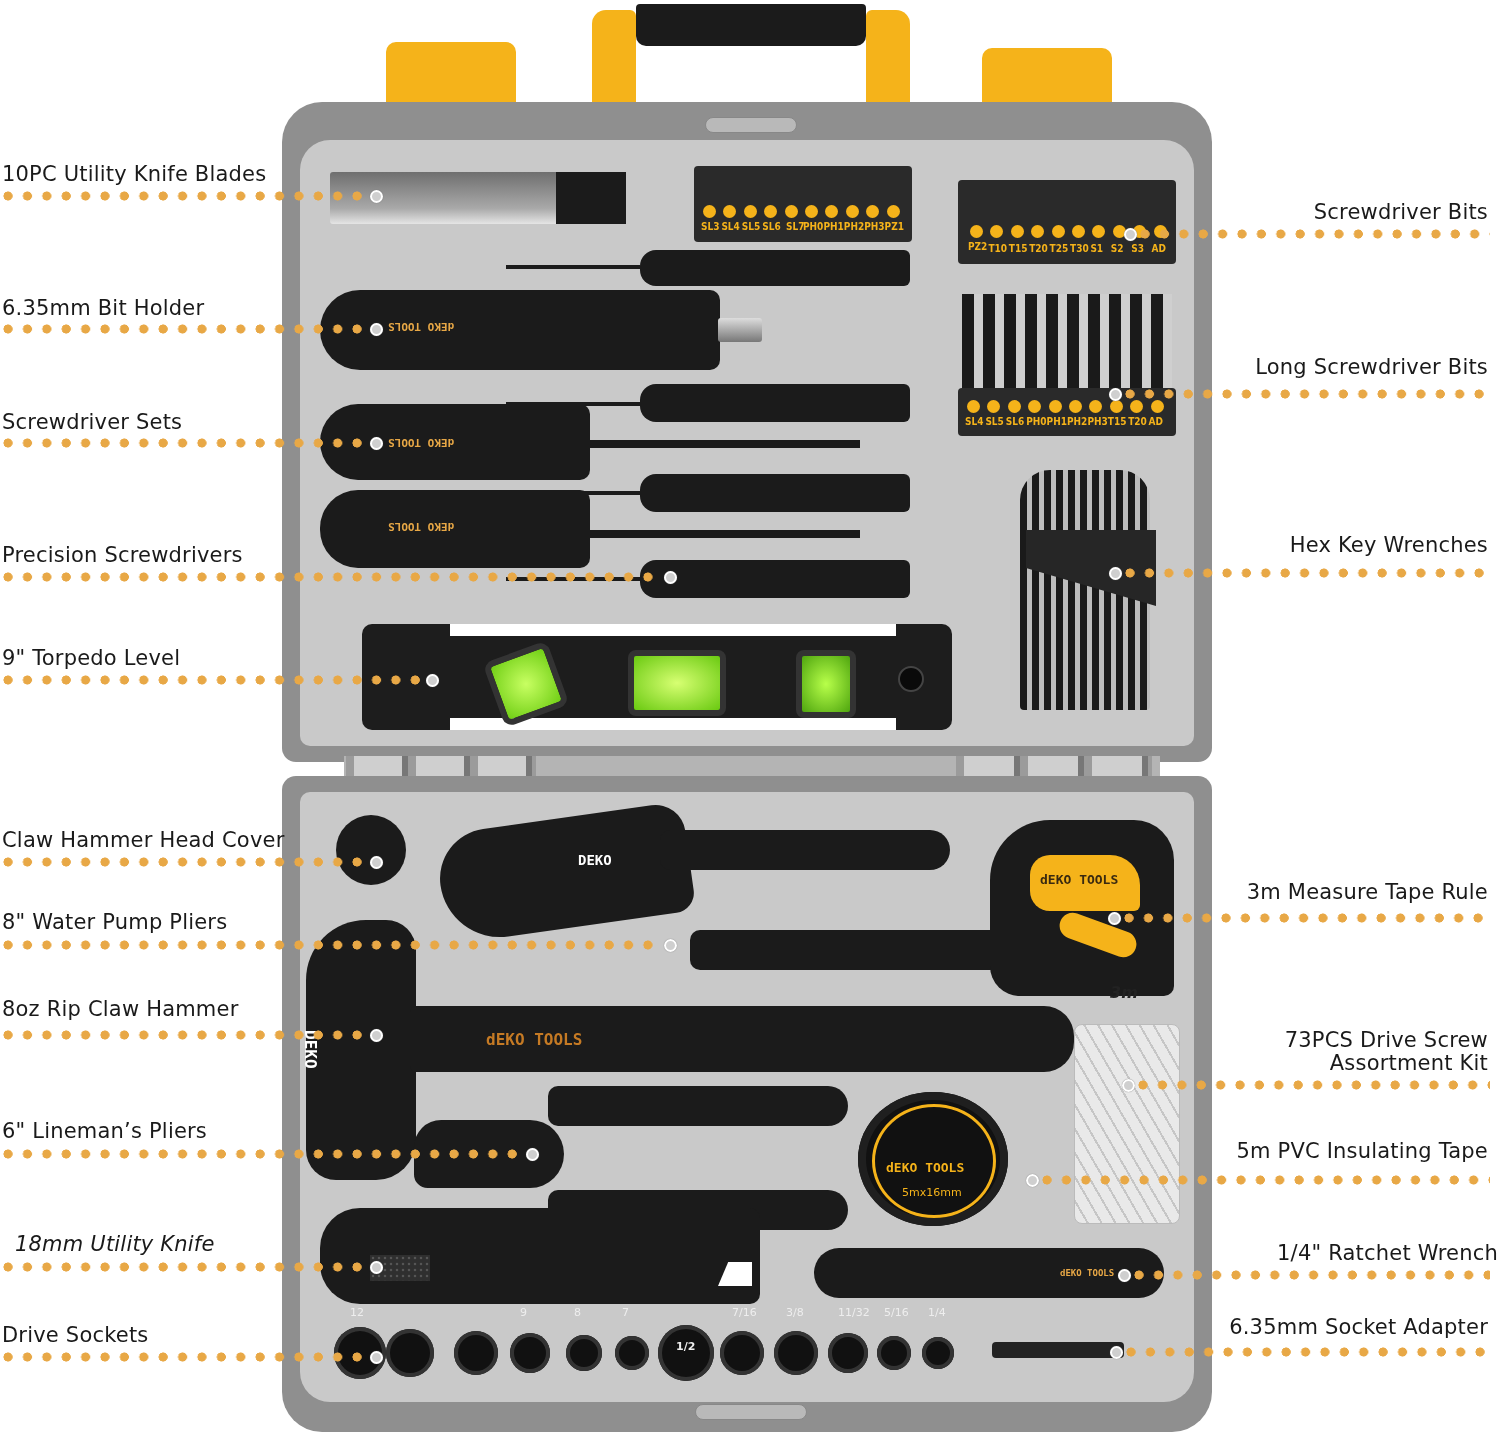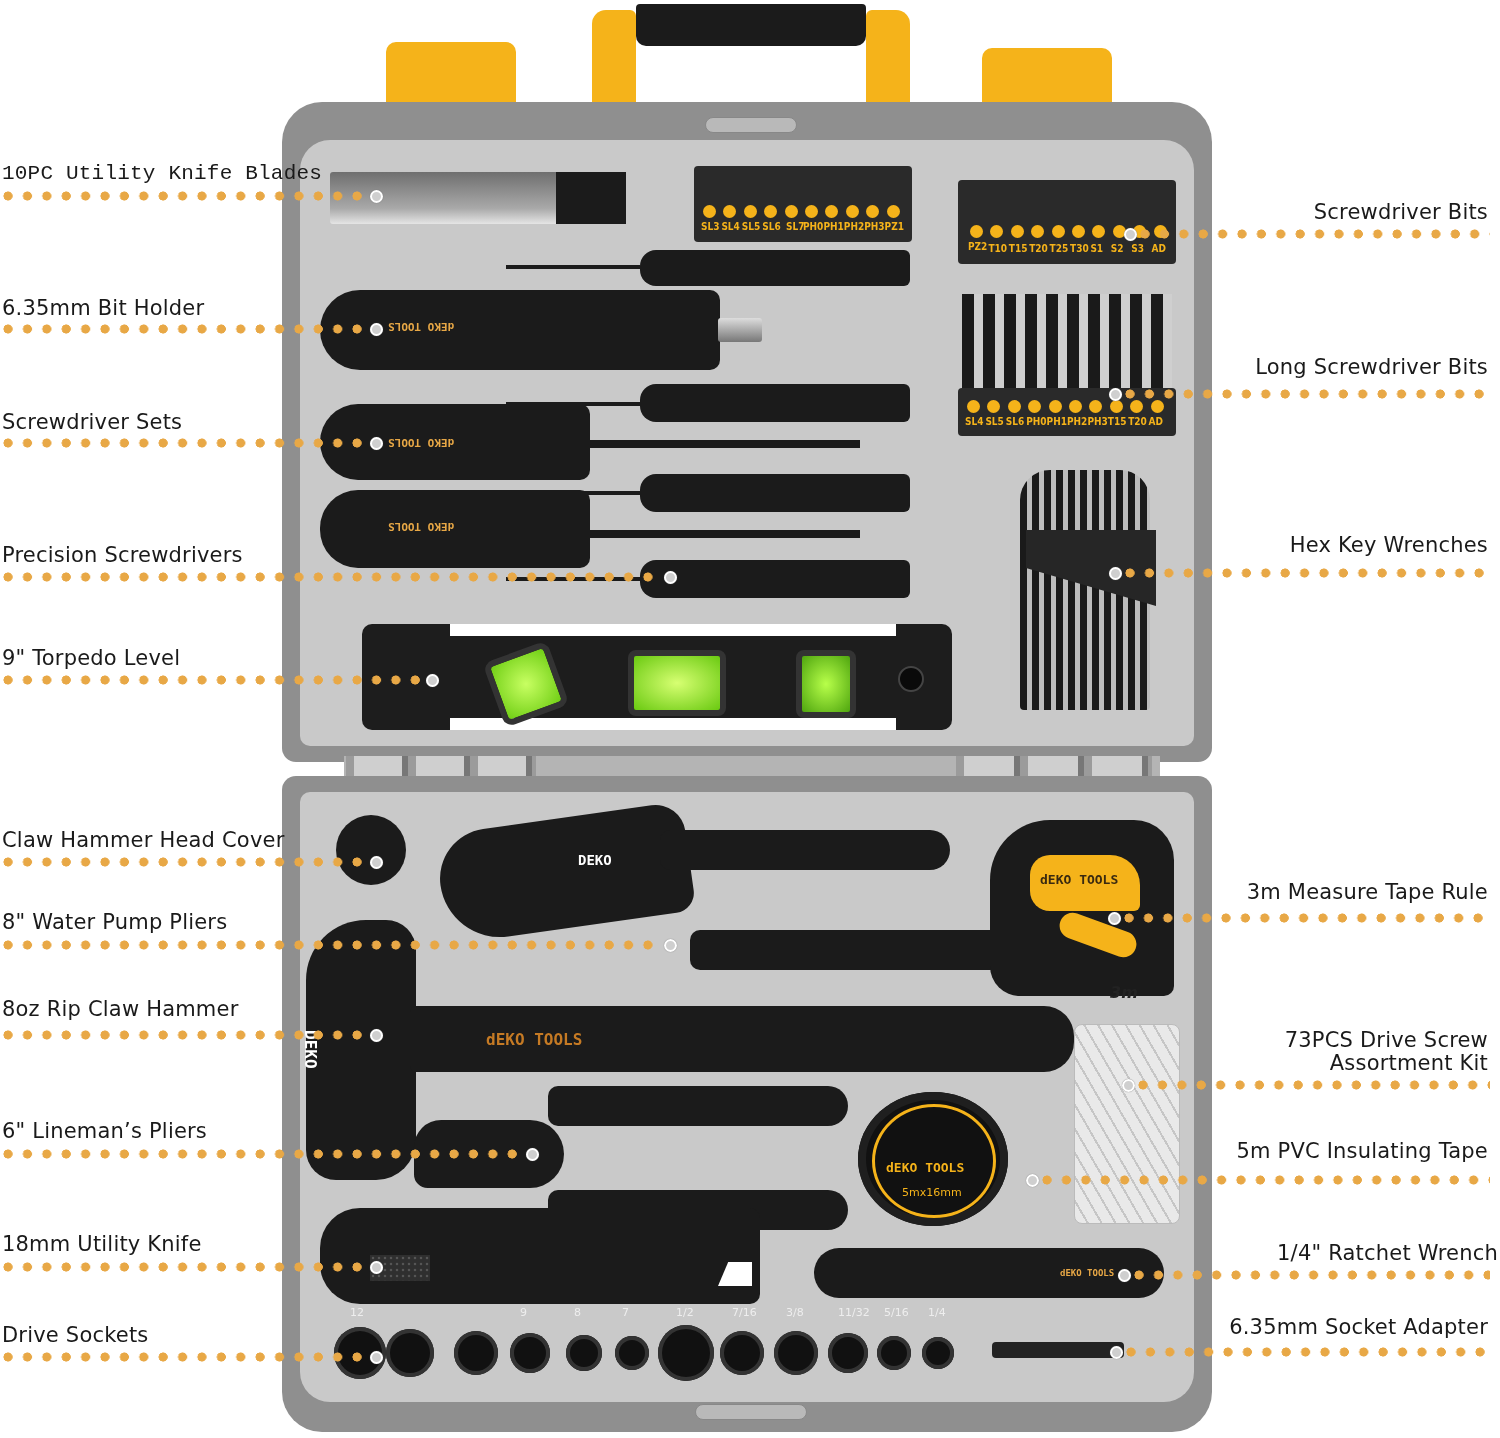--- a/index.html
+++ b/index.html
@@ -198,37 +198,37 @@
       <div class="socklbl" style="left:350px;top:1306px;">12</div>
       <div class="sock" style="left:386px;top:1329px;width:48px;height:48px;"></div>
       <div class="sock" style="left:454px;top:1331px;width:44px;height:44px;"></div>
       <div class="sock" style="left:510px;top:1333px;width:40px;height:40px;"></div>
       <div class="socklbl" style="left:520px;top:1306px;">9</div>
       <div class="sock" style="left:566px;top:1335px;width:36px;height:36px;"></div>
       <div class="socklbl" style="left:574px;top:1306px;">8</div>
       <div class="sock" style="left:615px;top:1336px;width:34px;height:34px;"></div>
       <div class="socklbl" style="left:622px;top:1306px;">7</div>
       <div class="sock" style="left:658px;top:1325px;width:56px;height:56px;"></div>
-      <div class="socklbl" style="left:676px;top:1306px;">1/2</div>
+      <div class="socklbl" style="left:676px;top:1340px;font-weight:bold;">1/2</div>
       <div class="sock" style="left:720px;top:1331px;width:44px;height:44px;"></div>
       <div class="socklbl" style="left:732px;top:1306px;">7/16</div>
       <div class="sock" style="left:774px;top:1331px;width:44px;height:44px;"></div>
       <div class="socklbl" style="left:786px;top:1306px;">3/8</div>
       <div class="sock" style="left:828px;top:1333px;width:40px;height:40px;"></div>
       <div class="socklbl" style="left:838px;top:1306px;">11/32</div>
       <div class="sock" style="left:877px;top:1336px;width:34px;height:34px;"></div>
       <div class="socklbl" style="left:884px;top:1306px;">5/16</div>
       <div class="sock" style="left:922px;top:1337px;width:32px;height:32px;"></div>
       <div class="socklbl" style="left:928px;top:1306px;">1/4</div>
     </div>
   <div class="blk" style="left:992px;top:1342px;width:132px;height:16px;border-radius:4px;background:#222;"></div>
 </div>
 
 <div id="callouts">
-    <div class="label" style="left:2px;top:162px;font-family:Liberation Mono, monospace;">10PC Utility Knife Blades</div>
+    <div class="label" style="left:2px;top:162px;">10PC Utility Knife Blades</div>
     <div class="dots" style="left:3px;top:191px;width:364px;"></div>
     <div class="pin" style="left:370px;top:190px;"></div>
     <div class="label" style="left:2px;top:296px;">6.35mm Bit Holder</div>
     <div class="dots" style="left:3px;top:324px;width:364px;"></div>
     <div class="pin" style="left:370px;top:323px;"></div>
     <div class="label" style="left:2px;top:410px;">Screwdriver Sets</div>
     <div class="dots" style="left:3px;top:438px;width:364px;"></div>
     <div class="pin" style="left:370px;top:437px;"></div>
     <div class="label" style="left:2px;top:543px;">Precision Screwdrivers</div>
     <div class="dots" style="left:3px;top:572px;width:658px;"></div>
@@ -241,21 +241,21 @@
     <div class="pin" style="left:370px;top:856px;"></div>
     <div class="label" style="left:2px;top:910px;">8" Water Pump Pliers</div>
     <div class="dots" style="left:3px;top:940px;width:658px;"></div>
     <div class="pin" style="left:664px;top:939px;"></div>
     <div class="label" style="left:2px;top:997px;">8oz Rip Claw Hammer</div>
     <div class="dots" style="left:3px;top:1030px;width:364px;"></div>
     <div class="pin" style="left:370px;top:1029px;"></div>
     <div class="label" style="left:2px;top:1119px;">6" Lineman’s Pliers</div>
     <div class="dots" style="left:3px;top:1149px;width:520px;"></div>
     <div class="pin" style="left:526px;top:1148px;"></div>
-    <div class="label" style="left:2px;top:1232px;">18mm Utility Knife</div>
+    <div class="label" style="left:15px;top:1232px;font-style:italic;">18mm Utility Knife</div>
     <div class="dots" style="left:3px;top:1262px;width:364px;"></div>
     <div class="pin" style="left:370px;top:1261px;"></div>
     <div class="label" style="left:2px;top:1323px;">Drive Sockets</div>
     <div class="dots" style="left:3px;top:1352px;width:364px;"></div>
     <div class="pin" style="left:370px;top:1351px;"></div>
     <div class="label right" style="right:12px;top:200px;">Screwdriver Bits</div>
     <div class="dots" style="left:1140px;top:229px;width:350px;"></div>
     <div class="pin" style="left:1124px;top:228px;"></div>
     <div class="label right" style="right:12px;top:355px;">Long Screwdriver Bits</div>
     <div class="dots" style="left:1125px;top:389px;width:365px;"></div>

